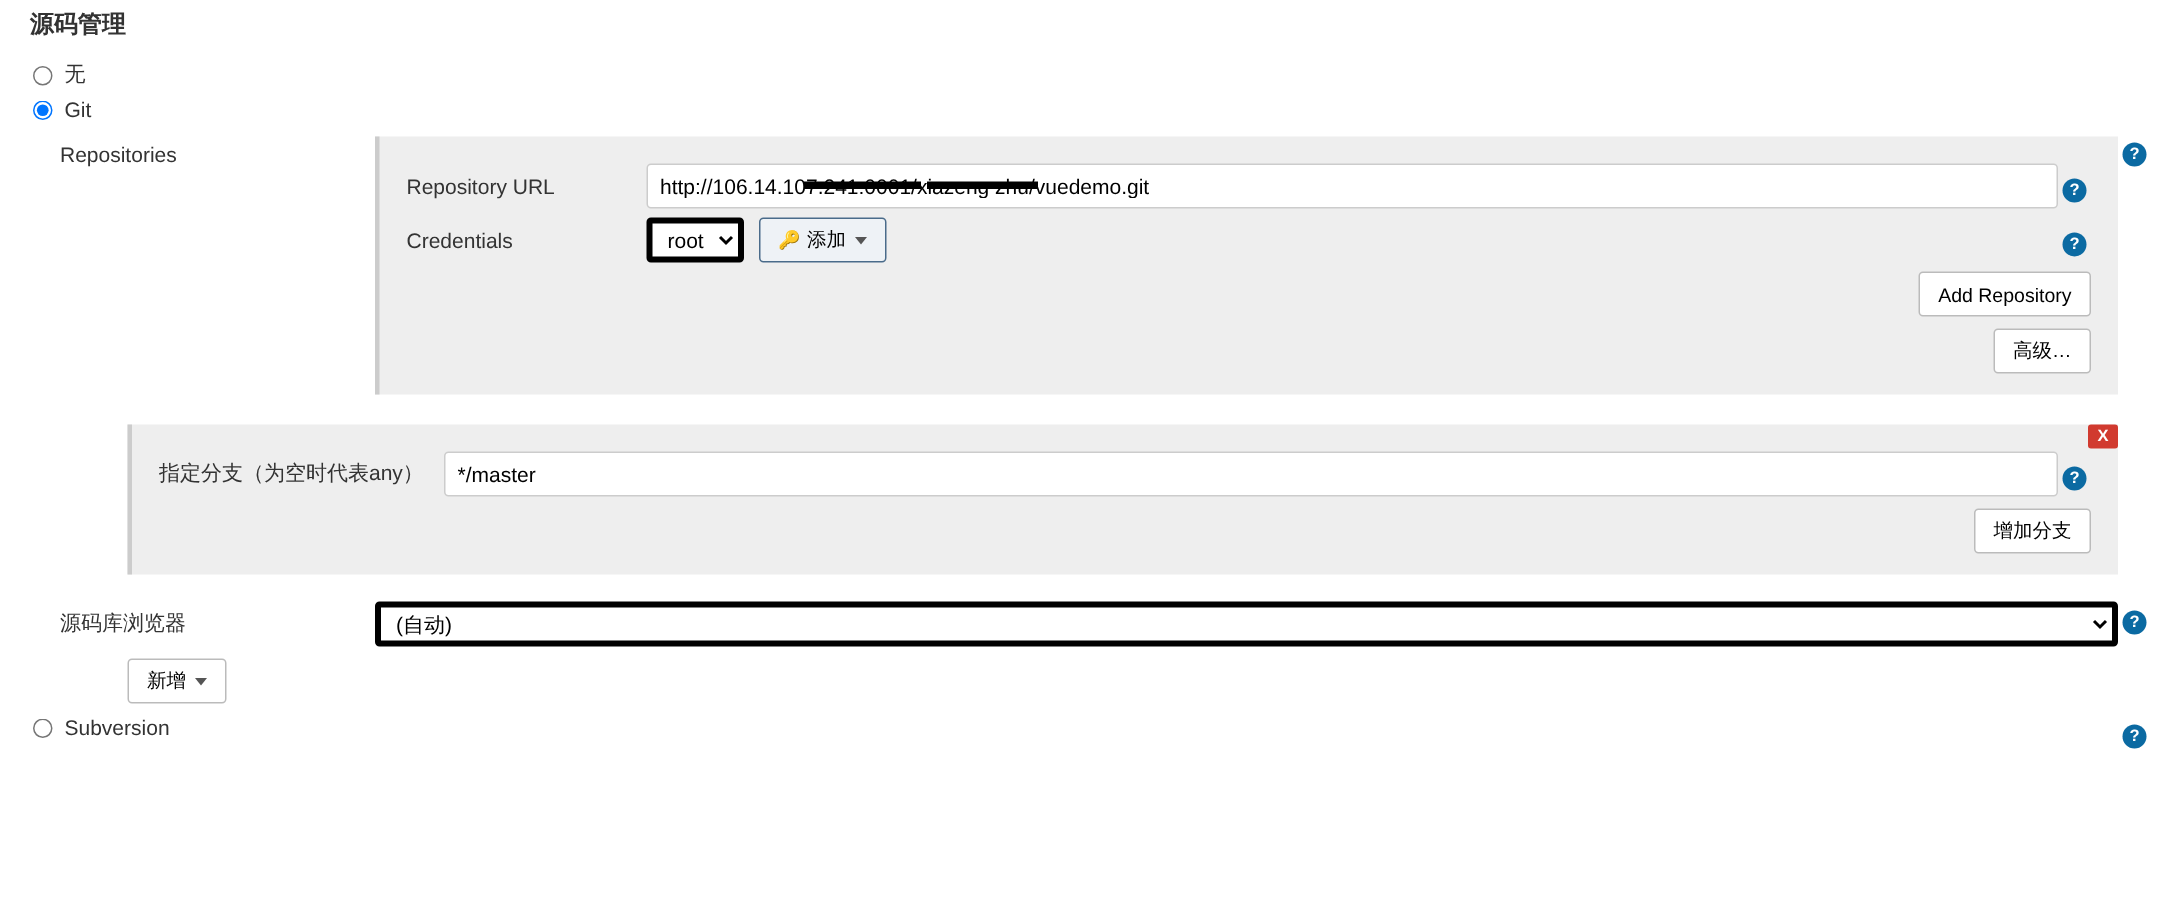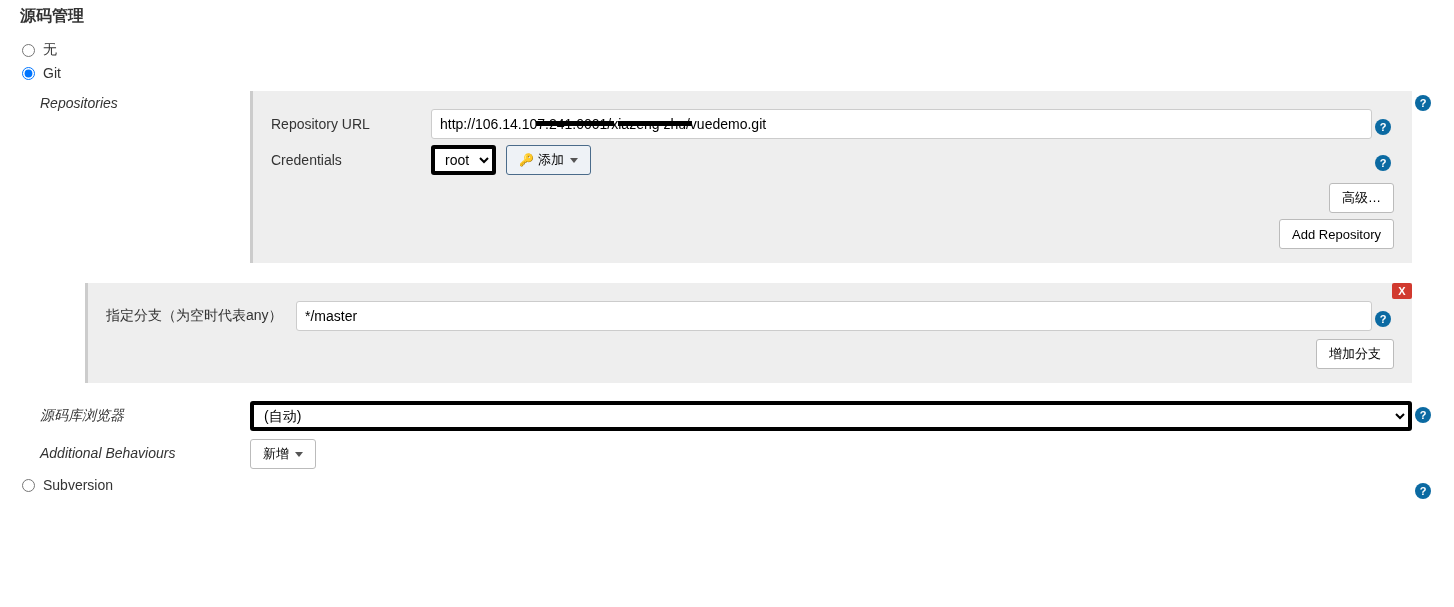--- a/index.html
+++ b/index.html
@@ -13,21 +13,20 @@
   .page { padding: 0 20px 10px 20px; }
   .section-title { font-size: 16px; font-weight: 600; margin: 6px 0 14px 0; }
   .radio-row { margin: 4px 0 6px 0; display: flex; align-items: center; gap: 8px; padding-left: 2px; }
   .radio-row input[type=radio] { width: 13px; height: 13px; }
   .indent-block { margin-left: 20px; }
   .field-row { display: flex; align-items: flex-start; margin: 8px 0; }
   .field-label {
     width: 165px; min-width: 165px;
     padding-top: 6px;
     font-size: 14px;
-    font-style: italic;
   }
   .field-body { flex: 1; position: relative; padding-left: 45px; }
 
   .help-icon {
     width: 16px; height: 16px; border-radius: 50%;
     background: #0b6aa2;
     color: #fff; font-weight: 700; font-size: 11px;
     display: inline-flex; align-items: center; justify-content: center;
     cursor: pointer; user-select: none;
   }
@@ -169,25 +168,25 @@
                 <span class="key-icon">🔑</span>
                 <span>添加</span>
                 <span class="caret-down"></span>
               </button>
             </div>
             <div class="help-slot">
                 <span class="help-icon">?</span>
               </div>
           </div>
 
+          <div class="panel-actions" style="margin-top:6px;">
+            <button class="btn">Add Repository</button>
+          </div>
           <div class="panel-actions">
             <button class="btn">高级…</button>
-          </div>
-          <div class="panel-actions" style="margin-top:6px;">
-            <button class="btn">Add Repository</button>
           </div>
         </div>
       </div>
       <div class="help-slot">
           <span class="help-icon">?</span>
         </div>
     </div>
 
     <div class="field-row">
       <div class="field-body">
@@ -216,21 +215,20 @@
         <select class="select-field select-full">
           <option>(自动)</option>
         </select>
       </div>
       <div class="help-slot">
           <span class="help-icon">?</span>
         </div>
     </div>
 
     <div class="field-row">
-      <div class="field-label">Additional Behaviours</div>
       <div class="field-body">
         <button class="btn">
           <span>新增</span>
           <span class="caret-down"></span>
         </button>
       </div>
       <div class="help-slot"></div>
     </div>
 
   </div>

